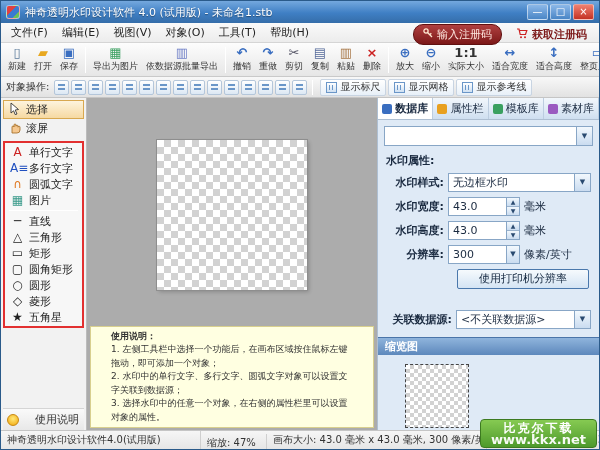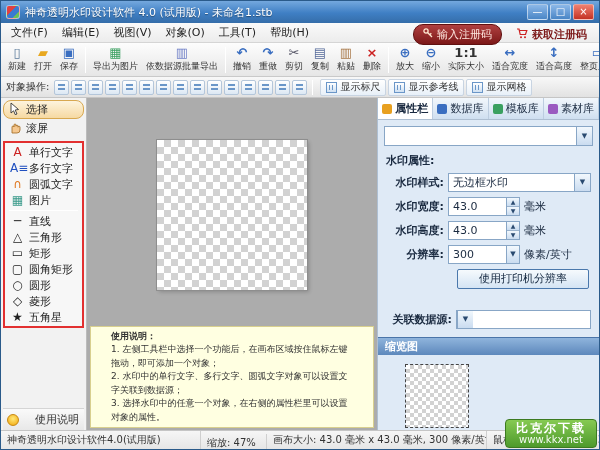--- a/index.html
+++ b/index.html
@@ -35,21 +35,21 @@
   .ob-toggle{display:flex;align-items:center;gap:3px;font-size:10px;padding:1px 5px;height:17px;border:1px solid #c8d4e2;border-radius:2px;background:linear-gradient(#fff,#e8f0f8);margin-left:2px;white-space:nowrap;}
   .tgl-icon{width:11px;height:11px;border:1px solid #6a96c8;background:linear-gradient(#fff,#cfe0f2);position:relative;}
   .tgl-icon::before{content:"";position:absolute;inset:2px;background:repeating-linear-gradient(90deg,#6a96c8 0 1px,transparent 1px 3px);}
 
   
   .main{flex:1;display:flex;min-height:0;}
 
   
   .toolpanel{width:86px;background:#f2f2f2;border-right:1px solid #bcbcbc;display:flex;flex-direction:column;font-size:11px;padding:2px 2px 0 2px;flex:0 0 auto;}
   .tool-btn{display:flex;align-items:center;gap:4px;height:19px;padding:0 3px;color:#222;border:1px solid transparent;white-space:nowrap;}
-  .tool-btn.selected{background:linear-gradient(#fdf4de,#f6d9a2);border:1px solid #d8a850;border-radius:8px;}
+  .tool-btn.selected{background:linear-gradient(#fdf4de,#f6d9a2);border:1px solid #d8a850;border-radius:0;}
   .tool-glyph{width:15px;text-align:center;font-size:12px;line-height:12px;flex:0 0 auto;}
   .shape-btn{height:16px;font-size:11px;}
   .red-group{border:2px solid #e23030;margin:3px 0 2px 0;padding:1px;background:#f7f7f7;}
   .tool-sep{height:1px;background:#cfcfcf;border-bottom:1px solid #fff;margin:2px 3px;}
   .help-btn{margin-top:auto;display:flex;align-items:center;gap:16px;height:22px;padding:0 4px;border-top:1px solid #d5d5d5;background:linear-gradient(#fafafa,#e8e8e8);color:#333;}
   .bulb-icon{width:12px;height:12px;background:radial-gradient(circle at 50% 38%,#ffe878,#f2a60a);border-radius:50%;border:1px solid #c88810;flex:0 0 auto;}
 
   
   .canvas-area{flex:1;background:#acacac;position:relative;overflow:hidden;min-width:0;}
   .checker-bg{background-color:#fff;background-image:linear-gradient(45deg,#d2d2d2 25%,transparent 25%,transparent 75%,#d2d2d2 75%),linear-gradient(45deg,#d2d2d2 25%,transparent 25%,transparent 75%,#d2d2d2 75%);background-size:14px 14px;background-position:0 0,7px 7px;}
@@ -86,21 +86,21 @@
   .statusbar{height:19px;background:linear-gradient(#f6f6f6,#e6e6e6);border-top:1px solid #c5c5c5;display:flex;align-items:center;font-size:10px;color:#333;flex:0 0 auto;}
   .sb-cell{padding:0 6px;border-right:1px solid #cfcfcf;height:100%;display:flex;align-items:center;white-space:nowrap;overflow:hidden;flex:0 0 auto;}
   .sb-app{width:200px;}
   .sb-zoom{width:66px;margin-top:6px;}
   .sb-canvas{width:220px;}
   .sb-mouse{flex:1;border-right:none;}
 
   
   .site-badge{position:absolute;right:2px;bottom:1px;z-index:20;background:linear-gradient(#86ca52,#4e9a2c);border-radius:4px;padding:2px 10px 3px 10px;text-align:center;color:#fff;border:1px solid #3c7a20;}
   .site-badge .name{font-size:12px;font-weight:bold;letter-spacing:2px;line-height:13px;}
-  .site-badge .url{font-size:10px;line-height:9px;opacity:.95;}
+  .site-badge .url{font-size:13px;line-height:9px;opacity:.95;font-weight:bold;}
 </style>
 </head>
 <body>
 
 <div class="window">
 
   <div class="titlebar">
     <div class="app-icon"></div>
     <div class="title-text">神奇透明水印设计软件 4.0 (试用版) - 未命名1.stb</div>
     <div class="win-btns">
@@ -279,26 +279,26 @@
     <div class="tb-sep" style="height:15px;"></div>
     <div style="display:flex;">
 
         <div class="ob-toggle">
           <span class="tgl-icon"></span>
           <span>显示标尺</span>
         </div>
 
         <div class="ob-toggle">
           <span class="tgl-icon"></span>
-          <span>显示参考线</span>
+          <span>显示网格</span>
         </div>
 
         <div class="ob-toggle">
           <span class="tgl-icon"></span>
-          <span>显示网格</span>
+          <span>显示参考线</span>
         </div>
       </div>
   </div>
 
   <div class="main">
 
     <div class="toolpanel">
       <div class="tool-btn selected">
         <span class="tool-glyph"><svg width="11" height="13" viewBox="0 0 11 13">
               <path d="M2 1 L9.5 7.5 L6.2 8 L8 12 L6.2 12.6 L4.6 8.8 L2 11 Z" fill="#fff" stroke="#333" stroke-width="0.9"></path>
@@ -393,27 +393,27 @@
 
             <div>3. 选择水印中的任意一个对象，在右侧的属性栏里可以设置对象的属性。</div>
           </div>
       </div>
     </div>
 
     <div class="rightpanel">
       <div class="rp-tabs">
 
           <div class="rp-tab">
+            <span class="tab-icon" style="background: rgb(58, 110, 192);"></span>
+            <span>数据库</span>
+          </div>
+
+          <div class="rp-tab">
             <span class="tab-icon" style="background: rgb(232, 160, 32);"></span>
             <span>属性栏</span>
-          </div>
-
-          <div class="rp-tab">
-            <span class="tab-icon" style="background: rgb(58, 110, 192);"></span>
-            <span>数据库</span>
           </div>
 
           <div class="rp-tab">
             <span class="tab-icon" style="background: rgb(58, 160, 96);"></span>
             <span>模板库</span>
           </div>
 
           <div class="rp-tab">
             <span class="tab-icon" style="background: rgb(154, 90, 192);"></span>
             <span>素材库</span>
@@ -468,20 +468,21 @@
         <span class="rp-unit">像素/英寸</span>
       </div>
 
       <div class="rp-btn">使用打印机分辨率</div>
 
       <div class="rp-gap"></div>
 
       <div class="rp-row">
         <span class="rp-label" style="width:66px;">关联数据源:</span>
         <div class="rp-select">
+          <span class="val">&lt;不关联数据源&gt;</span>
           <span class="combo-arrow">▼</span>
         </div>
       </div>
 
       <div class="thumb-header">缩览图</div>
       <div class="thumb-area">
         <div class="thumb checker-bg"></div>
       </div>
     </div>
   </div>

